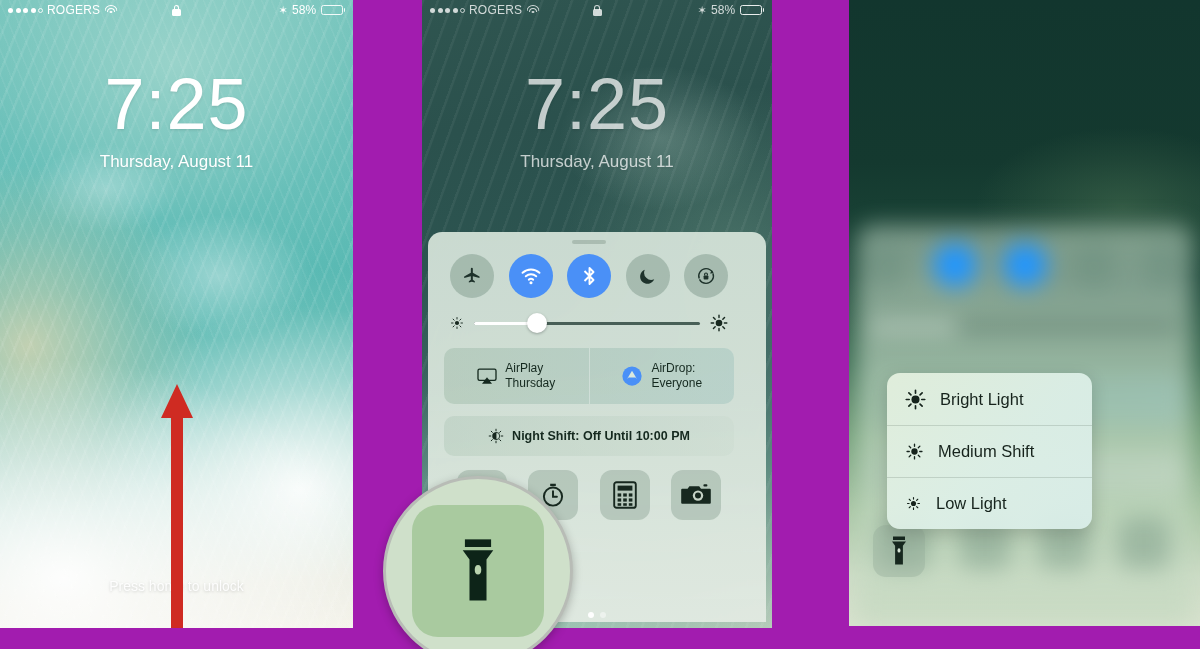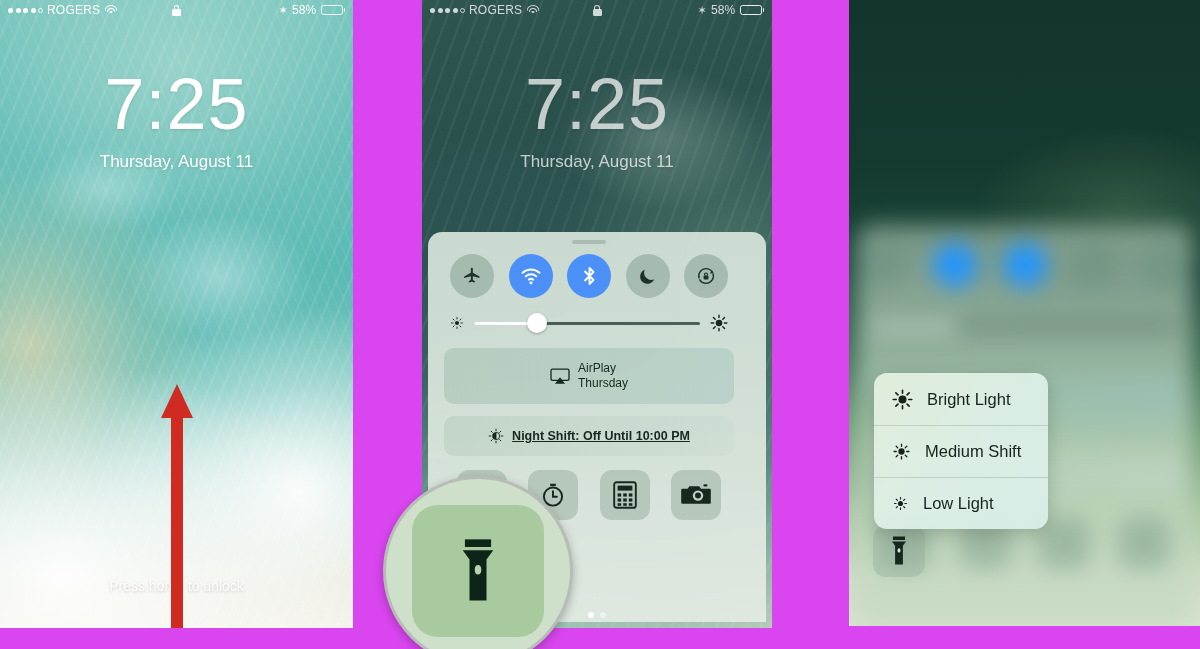--- a/index.html
+++ b/index.html
@@ -2,21 +2,21 @@
 <html><head>
 <meta charset="utf-8">
 <style>
   * { box-sizing: border-box; margin: 0; padding: 0; }
   html, body {
     width: 1200px; height: 649px;
     background: #ffffff;
     font-family: "Liberation Sans", sans-serif;
     overflow: hidden;
   }
-  .stage { position: relative; width: 1200px; height: 649px; background: #d946ef; }
+  .stage { position: relative; width: 1200px; height: 649px; background: #a21caf; }
 
   
   .panel { position: absolute; top: 0; overflow: hidden; }
 
   
   .wallpaper { position: absolute; inset: 0; }
   .wp-bright {
     background:
       radial-gradient(ellipse 150% 60% at 18% 92%, rgba(255,255,255,.95) 0%, rgba(255,255,255,.55) 28%, rgba(255,255,255,0) 58%),
       radial-gradient(ellipse 90% 45% at 85% 78%, rgba(255,255,255,.9) 0%, rgba(255,255,255,.35) 35%, rgba(255,255,255,0) 65%),
@@ -128,21 +128,21 @@
   .track { position: relative; flex: 1; height: 3px; background: rgba(35,60,52,.78); border-radius: 2px; }
   .track .filled { position: absolute; left: 0; top: 0; bottom: 0; background: #ffffff; border-radius: 2px; }
   .knob { position: absolute; top: 50%; width: 20px; height: 20px; margin-left: -10px; transform: translateY(-50%);
     background: #fff; border-radius: 50%; box-shadow: 0 1px 3px rgba(0,0,0,.28); }
   .tiles { display: flex; margin: 2px 4px 0 4px; border-radius: 10px; overflow: hidden;
     background: linear-gradient(90deg, rgba(150,180,160,.40), rgba(150,190,185,.40)); }
   .tile { flex: 1; display: flex; align-items: center; justify-content: center; gap: 8px; padding: 13px 6px; color: #15291f; font-size: 12px; line-height: 1.25; }
   .tile + .tile { border-left: 1px solid rgba(255,255,255,.32); }
   .nightshift { margin: 12px 4px 0 4px; border-radius: 10px; padding: 12px 6px;
     background: linear-gradient(90deg, rgba(170,195,178,.38), rgba(200,216,205,.38));
-    display: flex; align-items: center; justify-content: center; gap: 8px; font-size: 12.5px; font-weight: 600; color: #15291f; text-decoration: underline; }
+    display: flex; align-items: center; justify-content: center; gap: 8px; font-size: 12.5px; font-weight: 600; color: #15291f; }
   .shortcut-row { display: flex; justify-content: space-around; padding: 14px 6px 10px 6px; }
   .shortcut { width: 50px; height: 50px; border-radius: 12px; background: rgba(150,172,158,.5);
     display: flex; align-items: center; justify-content: center; color: #17281f; }
   .page-dots { display: flex; justify-content: center; gap: 6px; padding-bottom: 5px; }
   .pd { width: 6px; height: 6px; border-radius: 50%; background: rgba(255,255,255,.95); }
   .pd.off { background: rgba(255,255,255,.45); }
 
   
   .magnifier {
     position: absolute; border-radius: 50%;
@@ -318,20 +318,30 @@
       </div>
 
       <div class="tiles">
         <div class="tile">
           <svg width="20" height="17" viewBox="0 0 24 20">
             <rect x="1.2" y="1.2" width="21.6" height="13.4" rx="1.8" fill="none" stroke="#15291f" stroke-width="1.6"></rect>
             <path d="M12 11l6 7.6H6z" fill="#15291f"></path>
           </svg>
           <span>
             <span>AirPlay</span><br><span>Thursday</span>
+          </span>
+        </div>
+        <div class="tile">
+          <svg width="22" height="22" viewBox="0 0 24 24">
+            <circle cx="12" cy="12" r="10.5" fill="#4a90f7"></circle>
+            <path d="M12 6.2l5.4 9.2H6.6z" fill="#dbe8dd"></path>
+            <rect x="6.6" y="13.6" width="10.8" height="4.2" rx="2" fill="#4a90f7"></rect>
+          </svg>
+          <span>
+            <span>AirDrop:</span><br><span>Everyone</span>
           </span>
         </div>
       </div>
 
       <div class="nightshift">
         <svg width="16" height="16" viewBox="0 0 24 24">
           <path d="M12 6.4a5.6 5.6 0 0 0 0 11.2z" fill="#17281f"></path>
           <path d="M12 6.4a5.6 5.6 0 0 1 0 11.2z" fill="none" stroke="#17281f" stroke-width="1.3"></path>
           <g stroke="#17281f" stroke-width="1.5" stroke-linecap="round">
             <path d="M12 1.8v2.4M12 19.8v2.4M1.8 12h2.4M19.8 12h2.4M4.8 4.8l1.7 1.7M17.5 17.5l1.7 1.7M19.2 4.8l-1.7 1.7M6.5 17.5l-1.7 1.7"></path>
@@ -419,21 +429,21 @@
 
     <div style="position:absolute; left:24px; top:525px; width:52px; height:52px; border-radius:13px;
                 background:rgba(150,175,155,.42); display:flex; align-items:center; justify-content:center;">
       <svg width="22" height="30" viewBox="0 0 22 30">
         <rect x="5" y="0.5" width="12" height="3.5" fill="#17281f"></rect>
         <path d="M4 5.5h14l-3.1 4.2v18.8H7.1V9.7z" fill="#17281f"></path>
         <ellipse cx="11" cy="14.4" rx="1.5" ry="2.2" fill="#d6e4d6"></ellipse>
       </svg>
     </div>
 
-    <div class="peek-menu" style="left:25px; top:373px; width:174px;">
+    <div class="peek-menu" style="left:38px; top:373px; width:205px;">
       <div class="peek-item">
         <svg width="21" height="21" viewBox="0 0 24 24">
           <circle cx="12" cy="12" r="4.6" fill="#16231c"></circle>
           <g stroke="#16231c" stroke-width="1.9" stroke-linecap="round">
             <path d="M12 1.4v3.4M12 19.2v3.4M1.4 12h3.4M19.2 12h3.4M4.4 4.4l2.4 2.4M17.2 17.2l2.4 2.4M19.6 4.4l-2.4 2.4M6.8 17.2l-2.4 2.4"></path>
           </g>
         </svg>
         <span>Bright Light</span>
       </div>
       <div class="peek-item">

